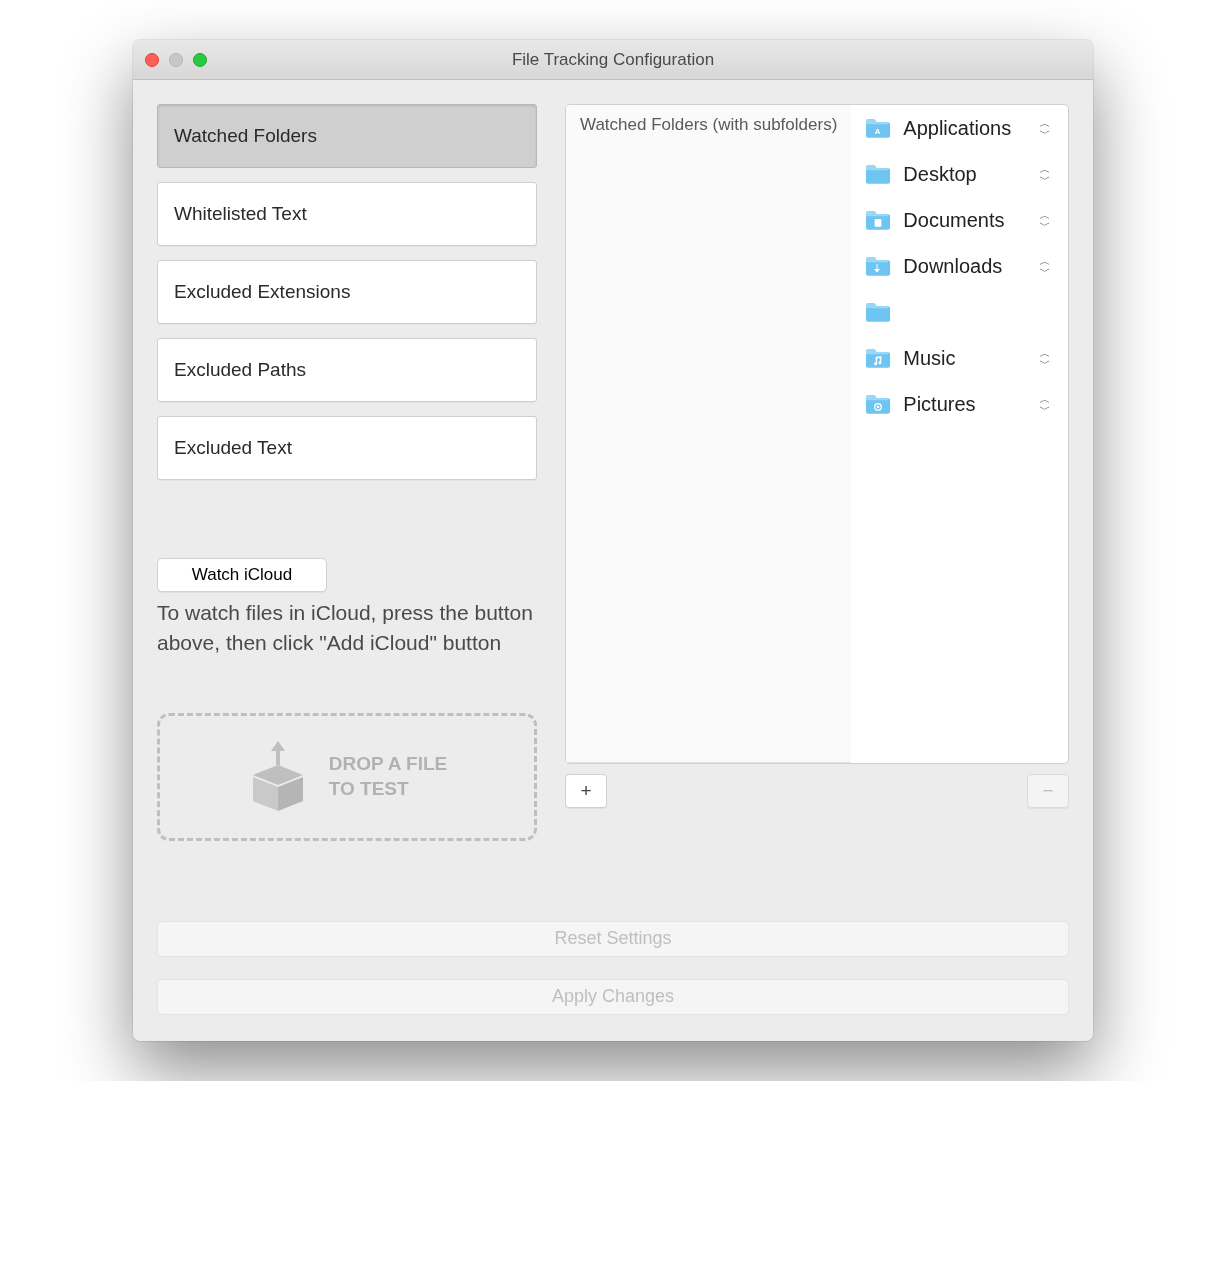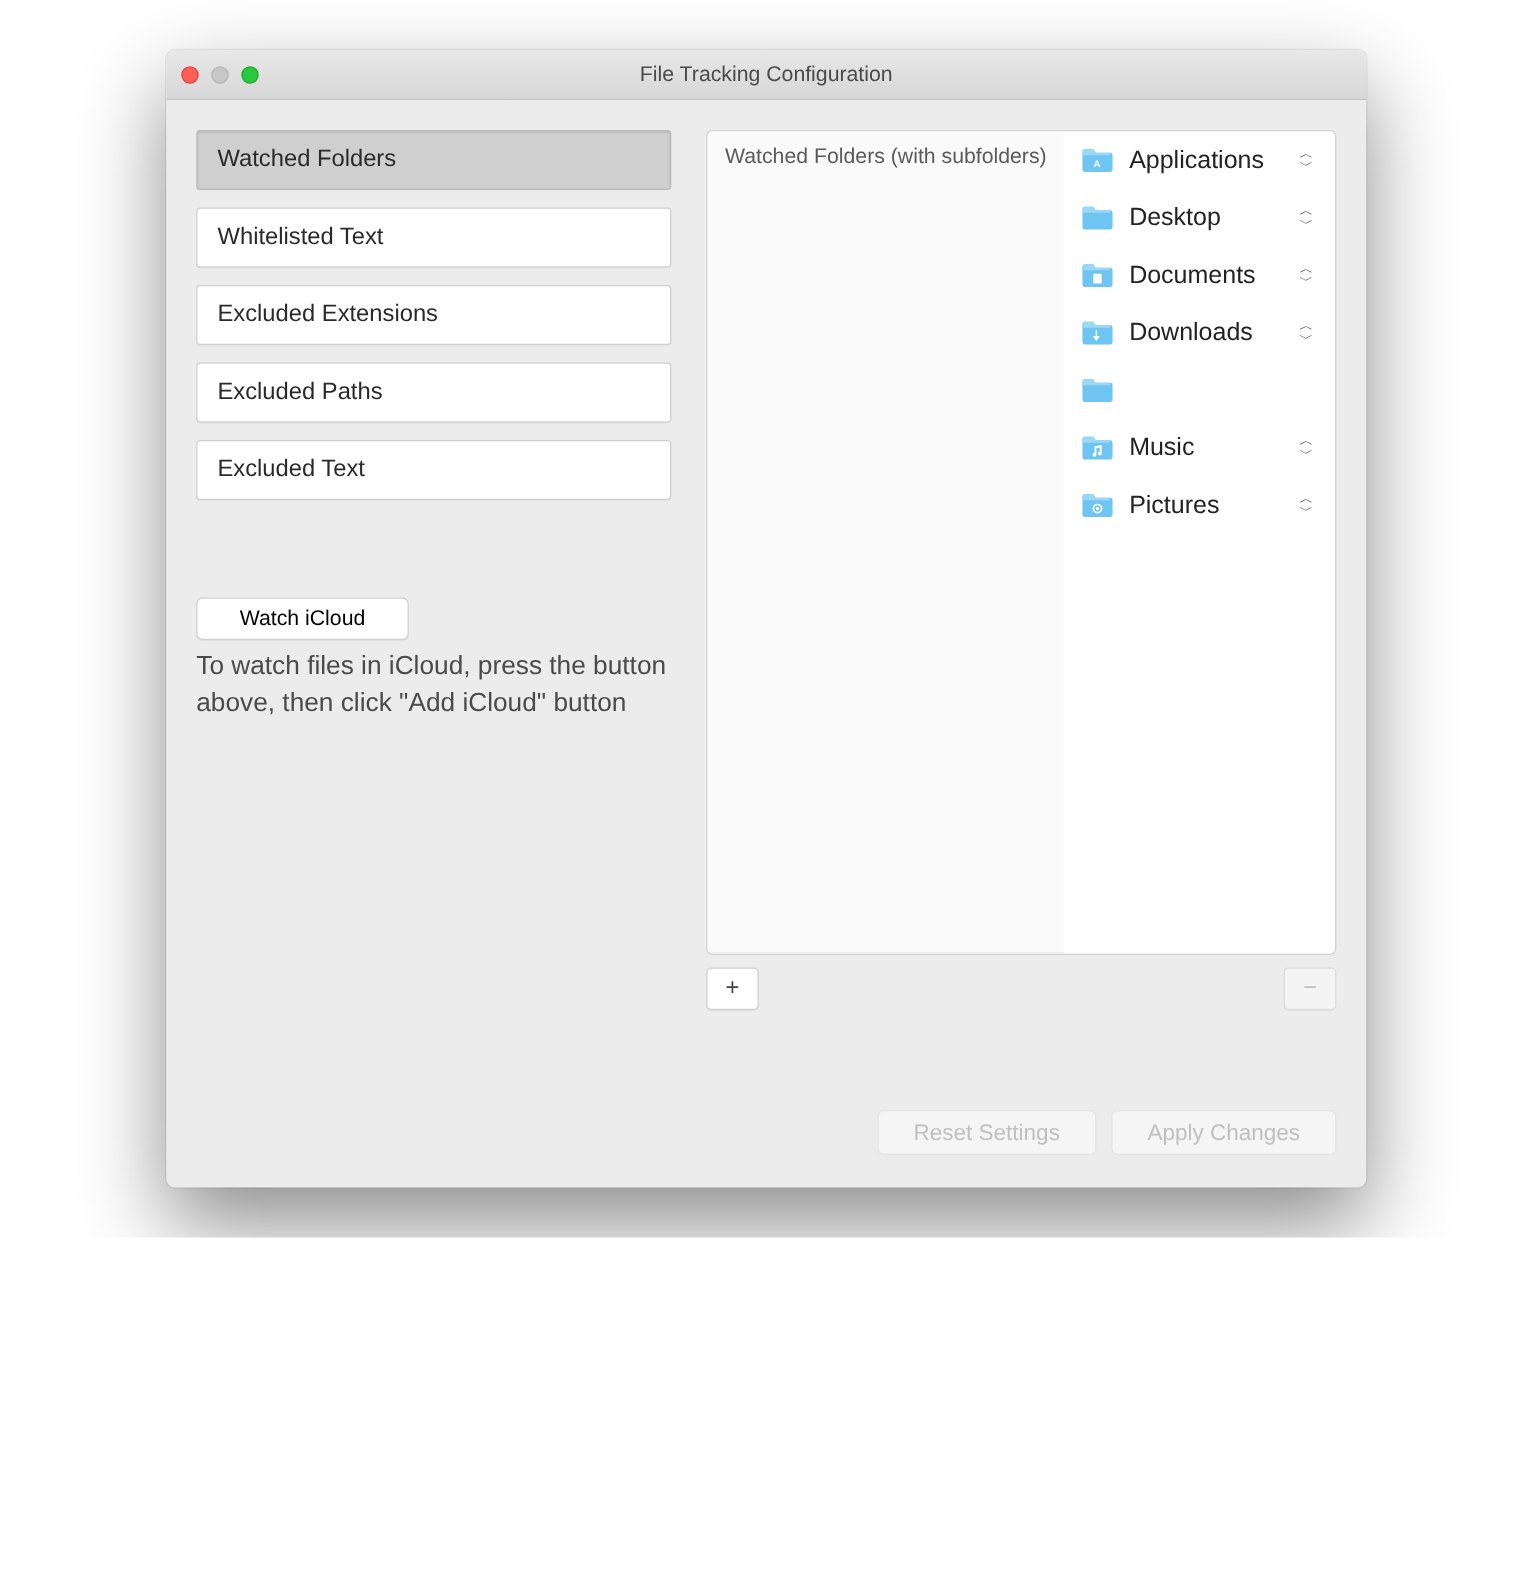--- a/index.html
+++ b/index.html
@@ -36,21 +36,21 @@
     font-size: 17px; color: #4a4a4a; pointer-events: none;
   }
   .content {
     display: flex;
     padding: 24px 24px 20px 24px;
     gap: 28px;
   }
   .sidebar { width: 380px; display: flex; flex-direction: column; }
   .segments { display: flex; flex-direction: column; gap: 14px; }
   .seg-btn {
-    height: 48px;
+    height: 64px;
     background: #fff;
     border: 1px solid #cfcfcf;
     border-radius: 3px;
     font-size: 19px;
     color: #2a2a2a;
     text-align: left;
     padding: 12px 16px;
     cursor: pointer;
     box-shadow: 0 1px 0 rgba(0,0,0,0.03);
   }
@@ -147,23 +147,24 @@
     box-shadow: 0 1px 0 rgba(0,0,0,0.05);
     display: flex; align-items: center; justify-content: center;
   }
   .sq-btn.rm {
     margin-left: auto;
     color: #bfbfbf;
     border-color: #dcdcdc;
     background: #f4f4f4;
   }
   .bottom-buttons {
-    display: flex; justify-content: flex-end; gap: 12px;
+    display: flex; justify-content: flex-end; gap: 22px;
     padding: 0 24px 26px 24px;
     margin-top: 60px;
+    flex-direction: column;
   }
   .pill-btn {
     height: 36px;
     padding: 0 28px;
     background: #f5f5f5;
     border: 1px solid #e4e4e4;
     border-radius: 5px;
     font-size: 18px;
     color: #bfbfbf;
     cursor: default;
@@ -188,20 +189,32 @@
         <button class="seg-btn active">Watched Folders</button>
         <button class="seg-btn">Whitelisted Text</button>
         <button class="seg-btn">Excluded Extensions</button>
         <button class="seg-btn">Excluded Paths</button>
         <button class="seg-btn">Excluded Text</button>
       </div>
 
       <button class="watch-icloud-btn">Watch iCloud</button>
       <div class="help-text">To watch files in iCloud, press the button above, then click "Add iCloud" button</div>
 
+      <div class="dropzone">
+        <svg width="62" height="72" viewBox="0 0 62 72">
+          <g fill="#bfbfbf">
+            <path d="M31 0 L38 10 L33 10 L33 24 L29 24 L29 10 L24 10 Z"></path>
+            <path d="M6 34 L31 24 L56 34 L31 44 Z"></path>
+            <path d="M6 36 L31 46 L31 70 L6 60 Z" fill="#c9c9c9"></path>
+            <path d="M56 36 L31 46 L31 70 L56 60 Z" fill="#b5b5b5"></path>
+          </g>
+        </svg>
+        <div class="dropzone-text">DROP A FILE
+TO TEST</div>
+      </div>
     </div>
 
     <div class="main">
       <div class="list-panel">
         <div class="list-header">Watched Folders (with subfolders)</div>
         <div class="list-body" id="folders-body">
             <div class="folder-row">
               <svg class="folder-icon" viewBox="0 0 27 22">
                 <path d="M1 4 Q1 2 3 2 L10 2 L12 5 L24 5 Q26 5 26 7 L26 19 Q26 21 24 21 L3 21 Q1 21 1 19 Z" fill="#6ec5f2"></path>
                 <path d="M1 4 Q1 2 3 2 L10 2 L12 5 L24 5 L24 7 L1 7 Z" fill="#9bd8f6"></path>

